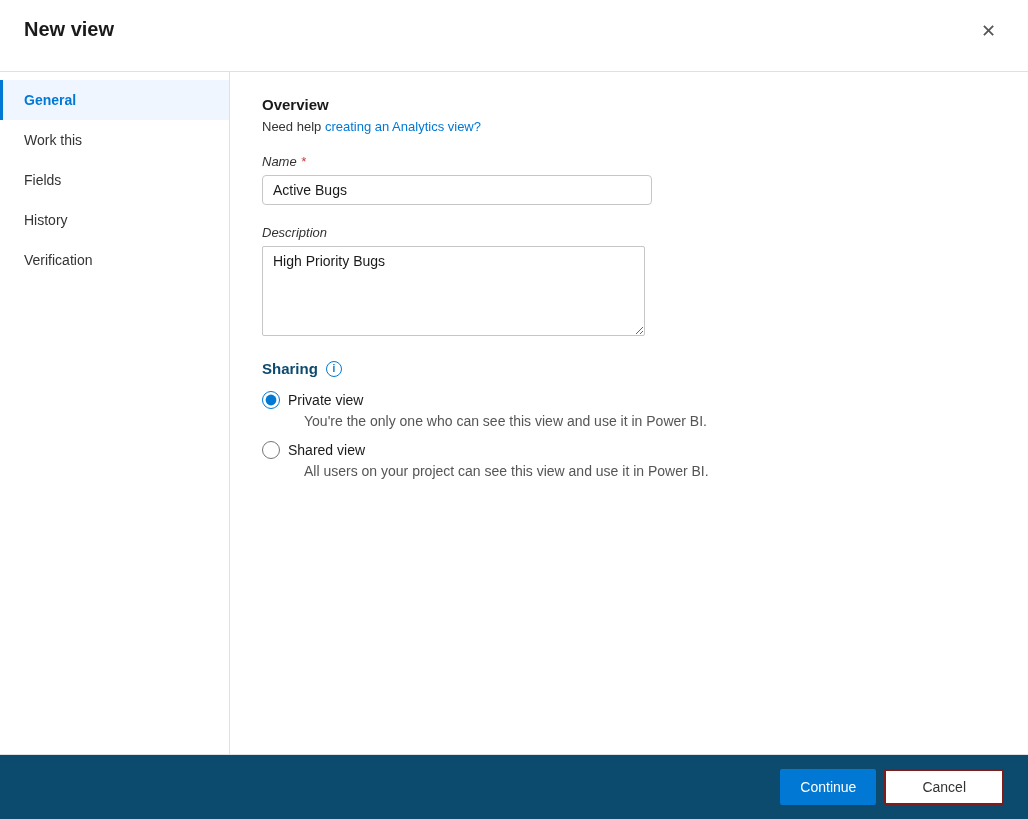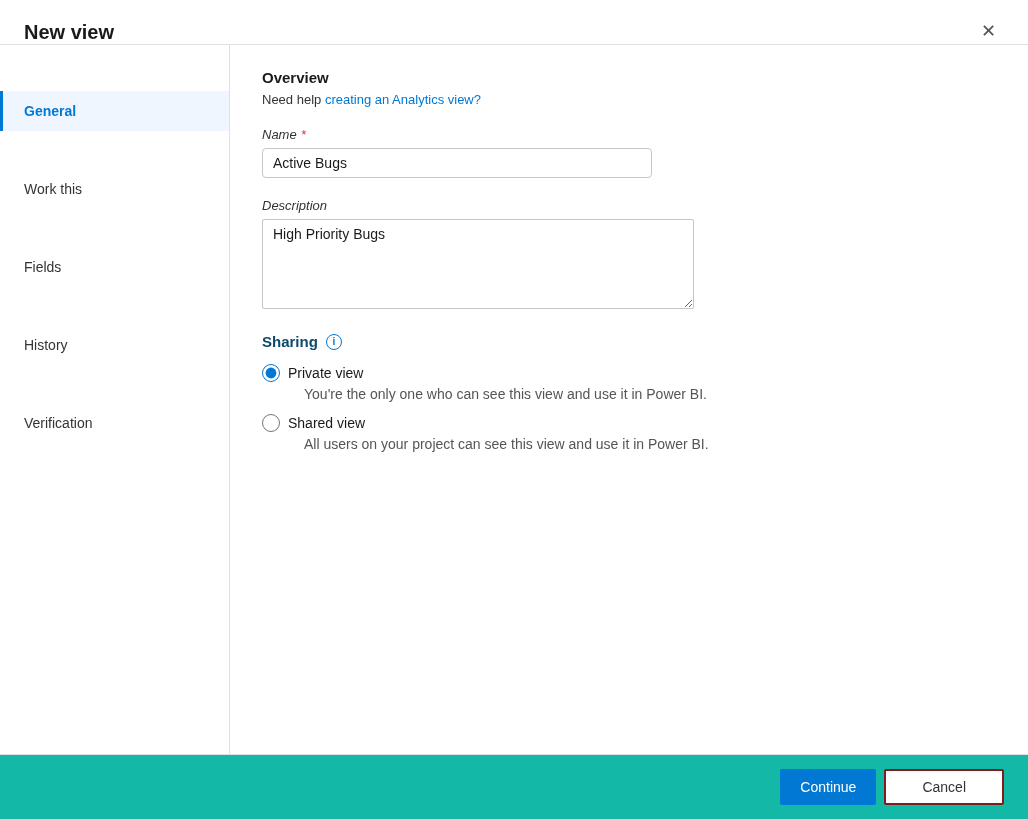--- a/index.html
+++ b/index.html
@@ -22,23 +22,23 @@
       width: 1028px;
       min-height: 819px;
       position: relative;
       display: flex;
       flex-direction: column;
       box-shadow: 0 2px 16px rgba(0,0,0,0.18);
     }
 
     .dialog-header {
       display: flex;
-      align-items: flex-end;
+      align-items: flex-start;
       justify-content: space-between;
-      padding: 18px 24px 0 24px;
+      padding: 18px 24px 27px 24px;
       border-bottom: 1px solid #e0e0e0;
     }
 
     .dialog-title {
       font-size: 20px;
       font-weight: 600;
       color: #1a1a1a;
     }
 
     .close-btn {
@@ -62,21 +62,20 @@
       padding-top: 8px;
       flex-shrink: 0;
     }
 
     .sidebar-item {
       padding: 12px 24px;
       font-size: 14px;
       color: #333;
       cursor: pointer;
       position: relative;
-      margin-top: 38px;
     }
 
     .sidebar-item.active {
       background: #f0f6ff;
       color: #0078d4;
       font-weight: 600;
     }
 
     .sidebar-item.active::before {
       content: '';
@@ -131,21 +130,21 @@
       width: 390px;
       padding: 6px 10px;
       font-size: 14px;
       border: 1px solid #c8c6c4;
       border-radius: 4px;
       outline: none;
       color: #1a1a1a;
     }
 
     .textarea-input {
-      width: 432px;
+      width: 383px;
       height: 90px;
       padding: 6px 10px;
       font-size: 14px;
       border: 1px solid #c8c6c4;
       border-radius: 2px;
       outline: none;
       color: #1a1a1a;
       resize: vertical;
       font-family: "Segoe UI", Arial, sans-serif;
     }
@@ -214,21 +213,21 @@
       color: #555;
       margin-left: 42px;
     }
 
     .dialog-footer {
       border-top: 1px solid #e0e0e0;
       padding: 14px 24px;
       display: flex;
       justify-content: flex-end;
       gap: 8px;
-      background: #14b8a6;
+      background: #0c4a6e;
     }
 
     .btn-continue {
       background: #0078d4;
       color: #fff;
       border: none;
       padding: 8px 20px;
       font-size: 14px;
       border-radius: 2px;
       cursor: pointer;

